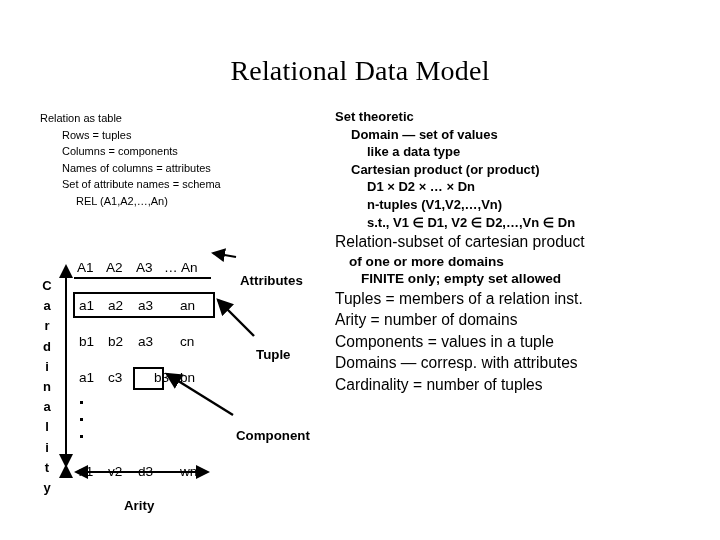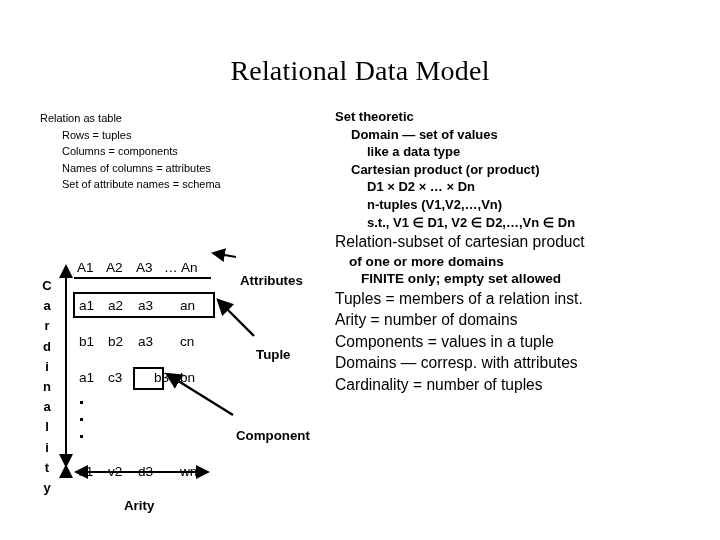--- a/index.html
+++ b/index.html
@@ -141,20 +141,21 @@
 <div class="slide">
 
   <div id="slide-title">Relational Data Model</div>
 
   <div id="left-bullets">
     <div class="lv0">Relation as table</div>
     <div class="lv1">Rows = tuples</div>
     <div class="lv1">Columns = components</div>
     <div class="lv1">Names of columns = attributes</div>
     <div class="lv1">Set of attribute names = schema</div>
+    <div class="lv2">REL (A1,A2,…,An)</div>
   </div>
 
   <div id="right-bullets">
     <div class="rb">Set theoretic</div>
     <div class="rb i1">Domain —  set of values</div>
     <div class="rb i2">like a data type</div>
     <div class="rb i1">Cartesian product (or product)</div>
     <div class="rb i2">D1 × D2 × … × Dn</div>
     <div class="rb i2">n-tuples (V1,V2,…,Vn)</div>
     <div class="rb i2">s.t., V1 ∈ D1, V2 ∈ D2,…,Vn ∈ Dn</div>

